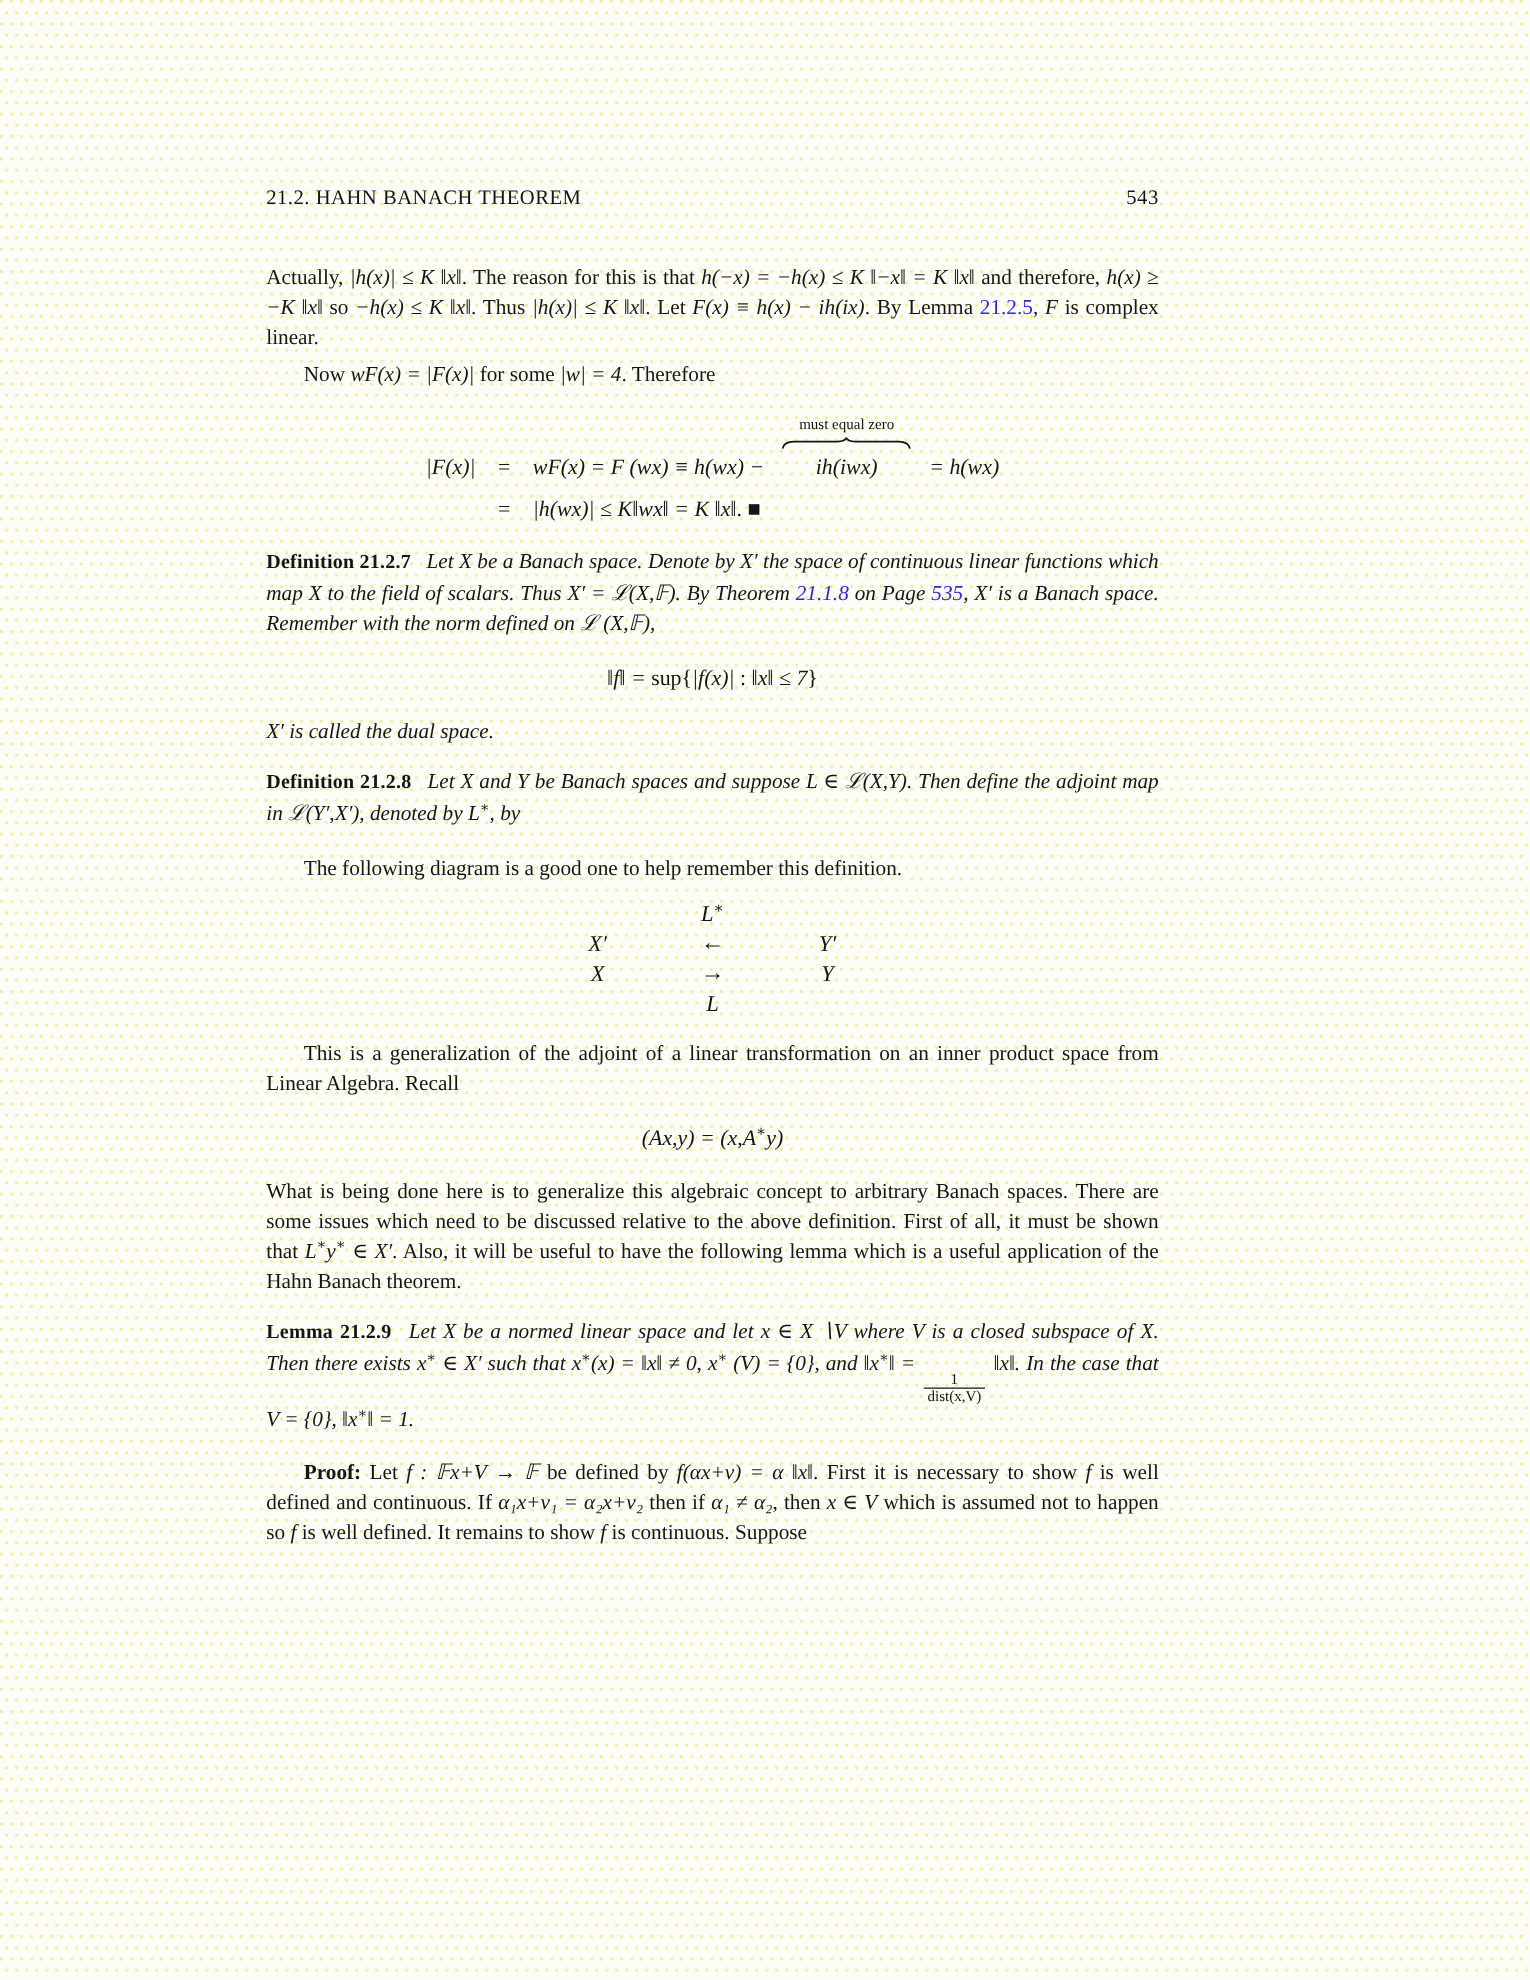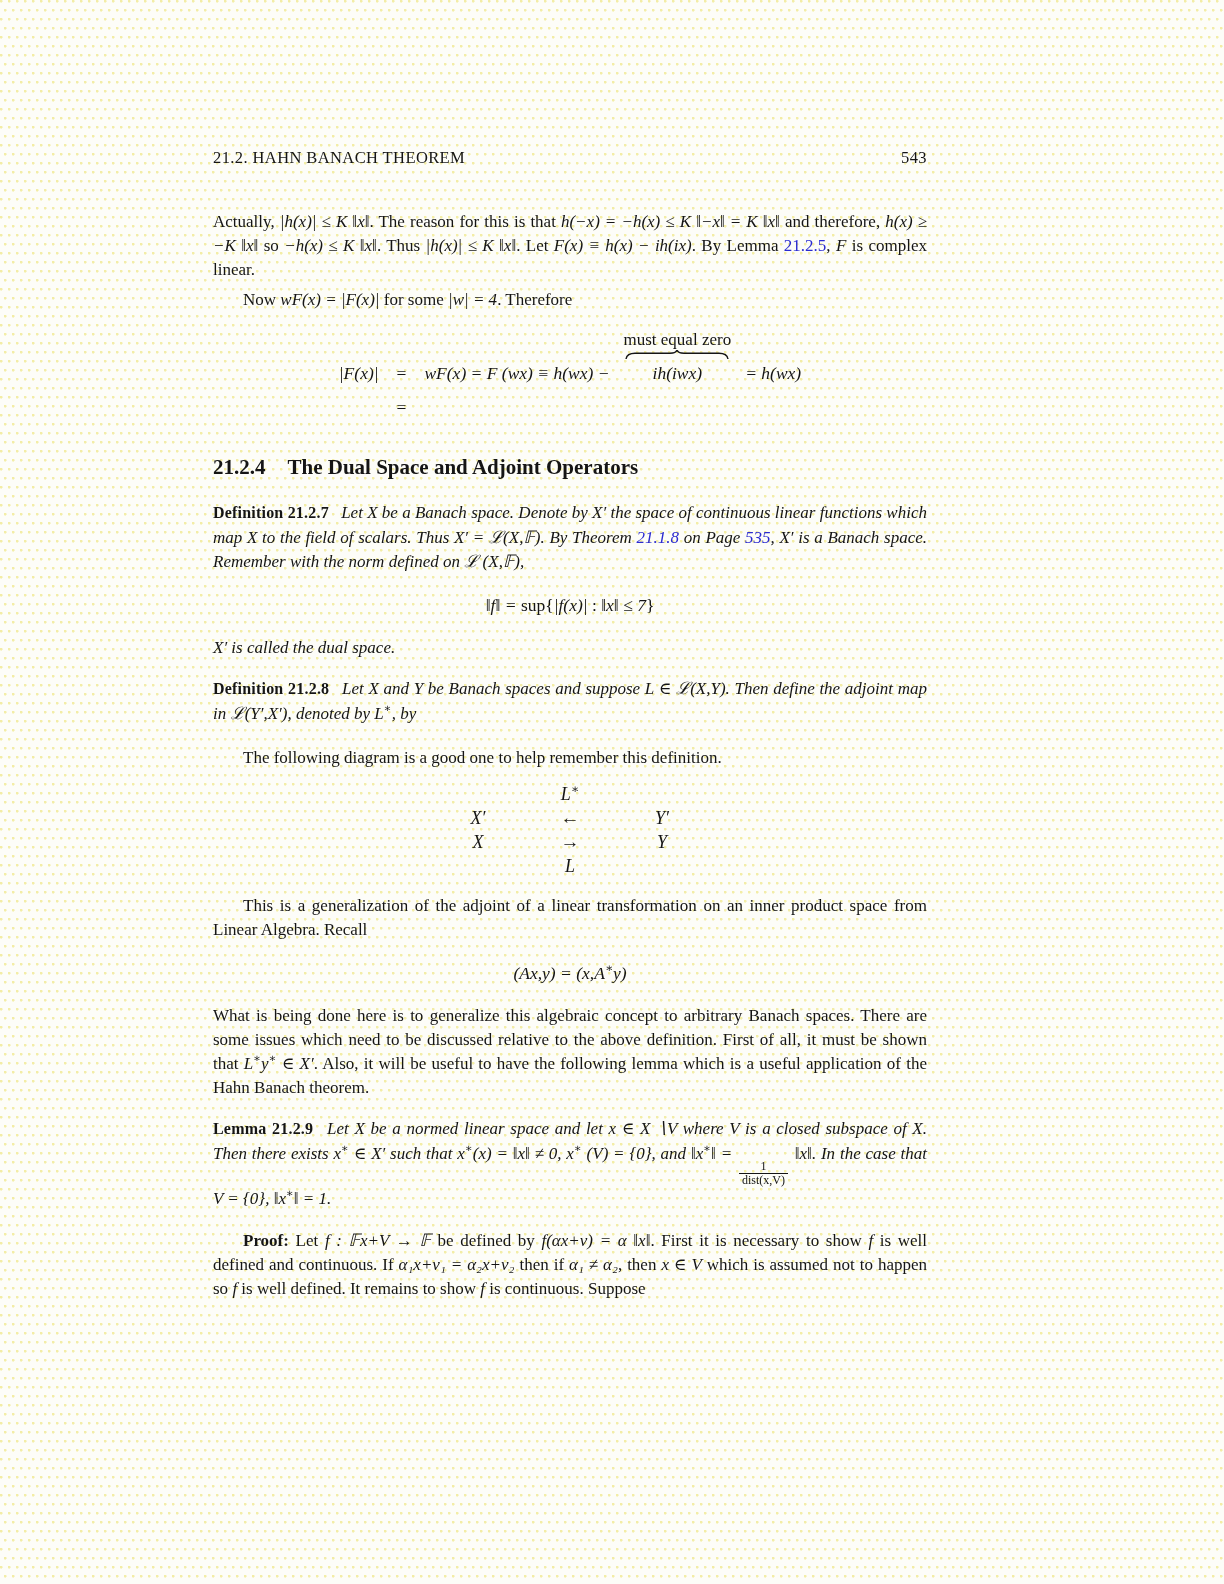--- a/index.html
+++ b/index.html
@@ -54,21 +54,21 @@
     column-gap:18px;row-gap:10px;
     font-size:17.5px;line-height:24px;
   }
   .eq1 .lhs{text-align:right;}
   .eq1 .rhs{display:flex;align-items:flex-end;}
   .eq1 .rhs .chunk{white-space:pre;}
   .brace-stack{
     display:inline-flex;flex-direction:column;align-items:center;
     margin:0 14px;
   }
-  .brace-label{font-size:17px;line-height:15px;margin-bottom:3px;}
+  .brace-label{font-size:12px;line-height:15px;margin-bottom:3px;}
   .brace-svg{display:block;margin-bottom:2px;}
   
   .sec-head{font-weight:700;font-size:21px;line-height:29px;margin:0;}
   .sec-head .sec-num{margin-right:22px;}
   .env{margin:0;text-align:justify;}
   .env-head{font-weight:700;font-size:16px;line-height:26px;letter-spacing:.2px;margin-right:8px;}
   .env-body{font-style:normal;}
   
   .adjoint-diagram{
     display:grid;
@@ -123,25 +123,25 @@
           <span class="brace-label">must equal zero</span>
           <svg class="brace-svg" width="104" height="9" viewBox="0 0 104 9">
             <path d="M1,9 Q2,3.2 10,3.2 L45,3.2 Q51,3.2 52,0 Q53,3.2 59,3.2 L94,3.2 Q102,3.2 103,9" fill="none" stroke="#151515" stroke-width="1.4"></path>
           </svg>
           <span><span class="seg-i">ih(iwx)</span></span>
         </span>
         <span class="chunk"><span class="seg-i">= h(wx)</span></span>
       </span>
       <span class="lhs"></span>
       <span>=</span>
+      <span class="rhs">
+        <span class="chunk"><span class="seg-i">|h(wx)| ≤ K‖wx‖ = K ‖x‖</span><span class="seg-r">. ■</span></span>
+      </span>
     </div>
 
-    <h2 class="sec-head mt-sec">
-      <span class="sec-num">21.2.4</span><span>The Dual Space and Adjoint Operators</span>
-    </h2>
 
     <p class="env mt-def1">
       <span class="env-head">Definition 21.2.7</span>
       <span class="env-body"><span class="seg-i">Let X  be a Banach space. Denote by X′ the space of continuous linear functions which map X to the field of scalars.  Thus X′ = ℒ(X,𝔽). By Theorem </span><span class="seg-il">21.1.8</span><span class="seg-i"> on Page </span><span class="seg-il">535</span><span class="seg-i">, X′ is a Banach space. Remember with the norm defined on ℒ (X,𝔽),</span></span>
     </p>
 
     <div class="display mt-eq2"><span class="seg-i">‖f‖ = </span><span class="seg-r">sup{</span><span class="seg-i">|f(x)|</span><span class="seg-r"> : </span><span class="seg-i">‖x‖ ≤ 7</span><span class="seg-r">}</span></div>
 
     <p class="para mt-dual"><span class="seg-i">X′ is called the dual space.</span></p>
 

